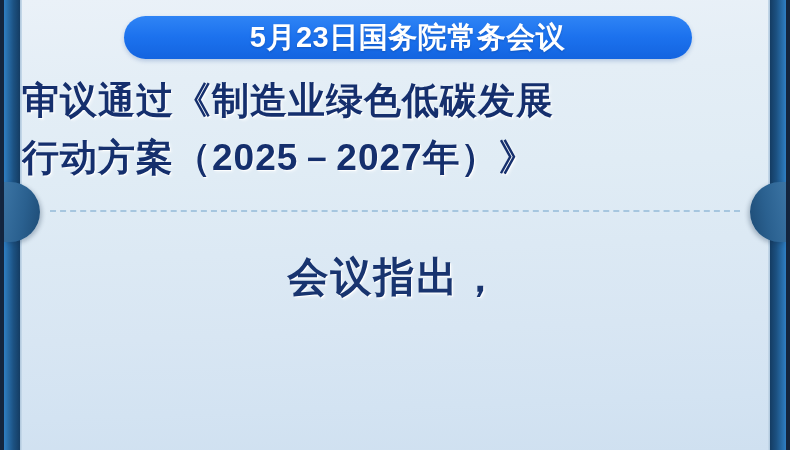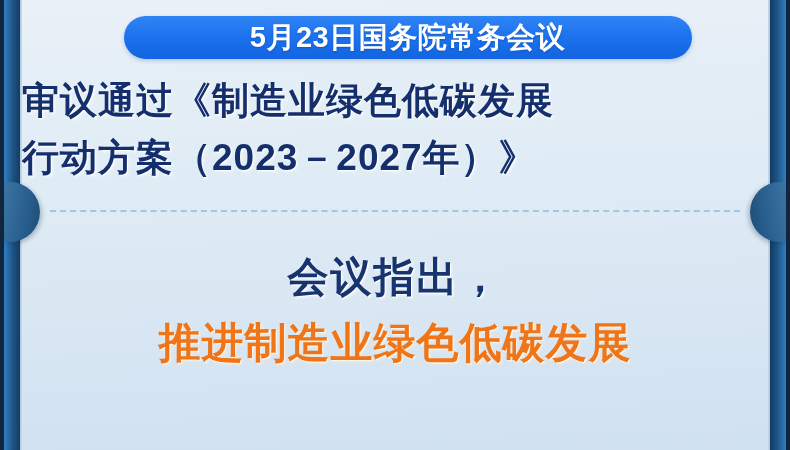--- a/index.html
+++ b/index.html
@@ -191,24 +191,23 @@
   <div class="bump bump-right"></div>
 
   <div class="content">
 
     <div class="badge-row">
       <div class="badge">5月23日国务院常务会议</div>
     </div>
 
     <div class="title-block">
       <div class="title-line">审议通过《制造业绿色低碳发展</div>
-      <div class="title-line">行动方案（2023－2027年）》</div>
+      <div class="title-line">行动方案（2025－2027年）》</div>
     </div>
 
     <div class="divider"></div>
 
     <div class="body-block">
       <div class="body-line blue">会议指出，</div>
-      <div class="body-line orange wide">推进制造业绿色低碳发展</div>
     </div>
 
   </div>
 </div>
 
 </body></html>

